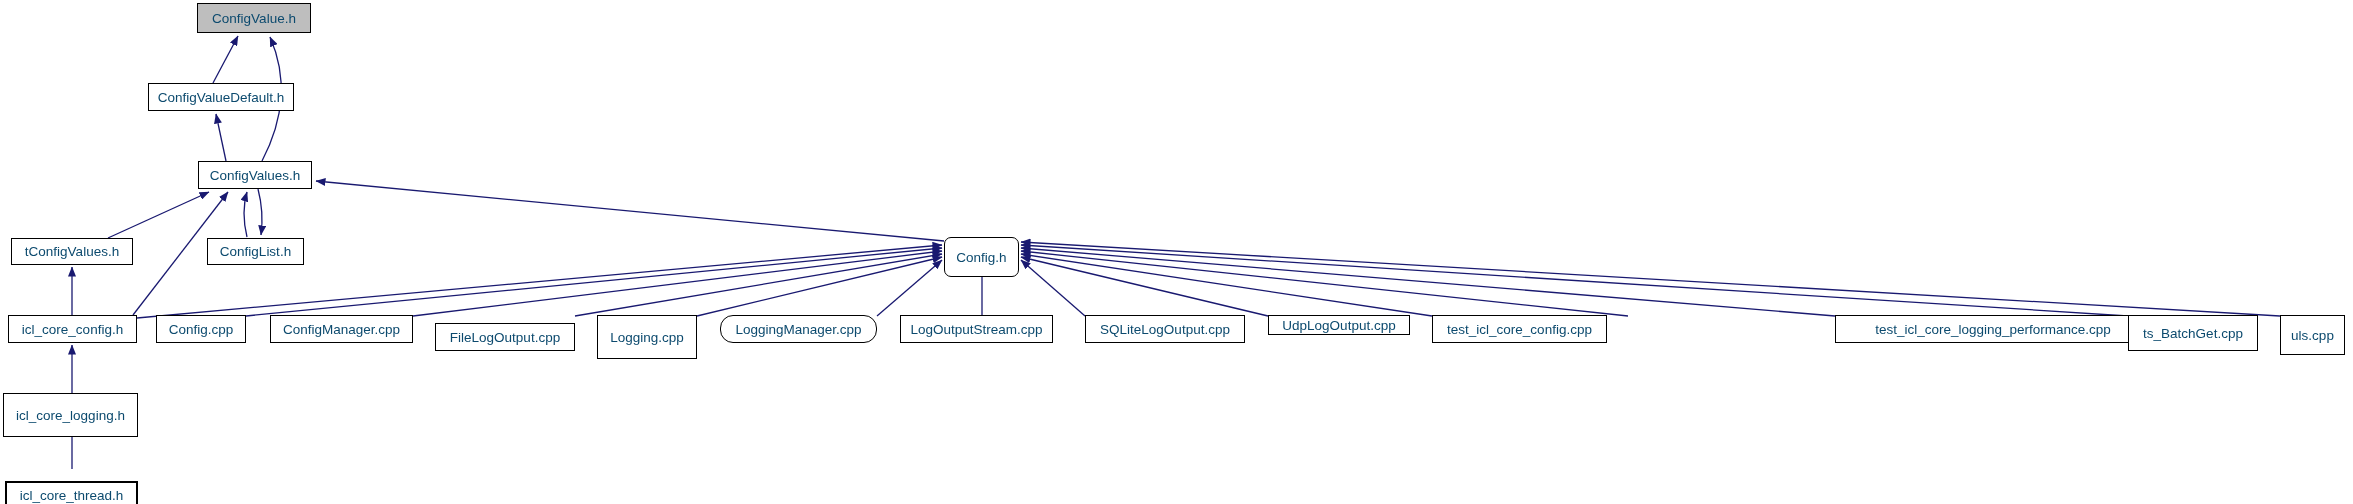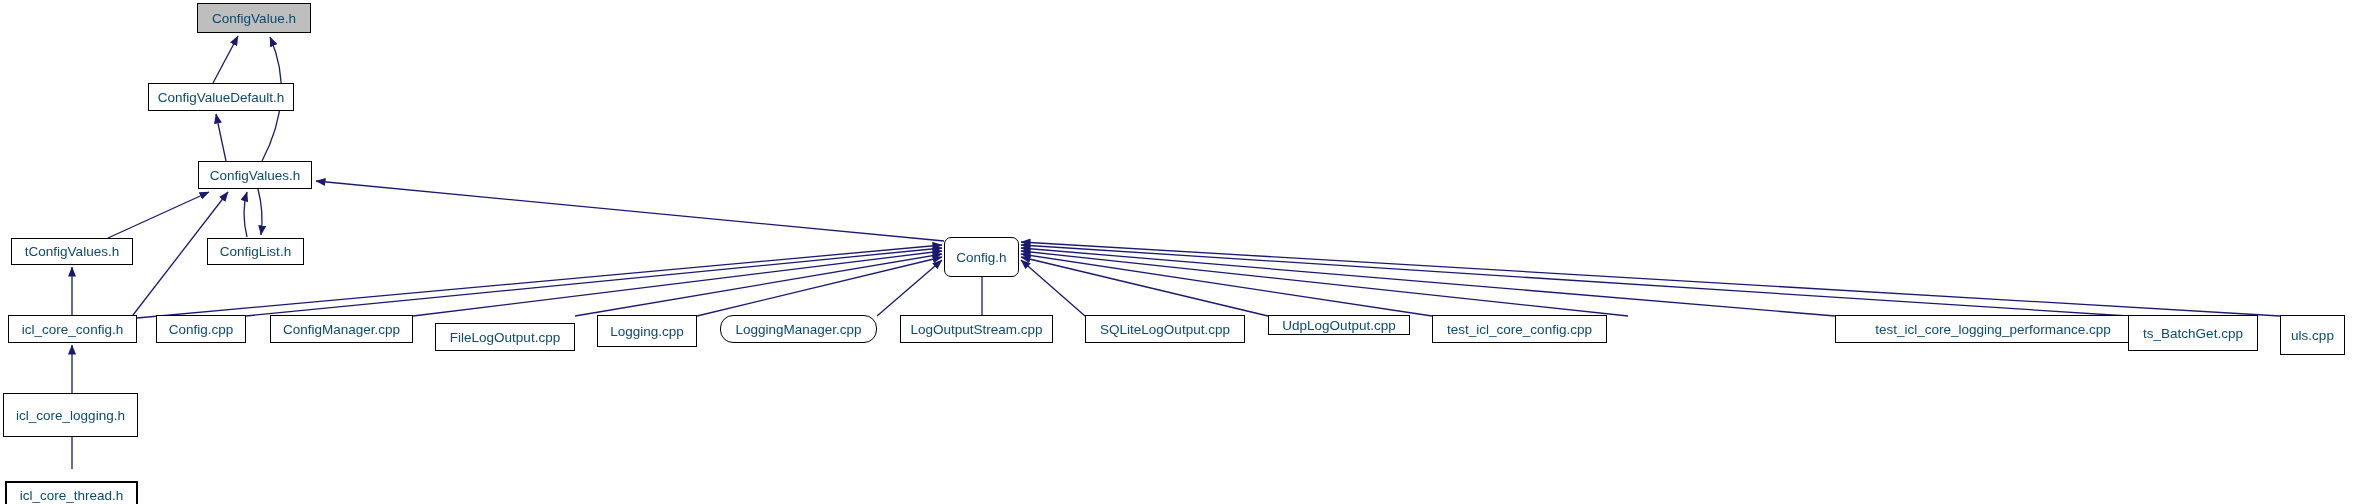--- a/index.html
+++ b/index.html
@@ -78,21 +78,21 @@
   <div class="node" style="left:944px;top:237px;width:75px;height:40px;border-radius:7px;">Config.h</div>
 
   <div class="node" style="left:8px;top:315px;width:129px;height:28px;">icl_core_config.h</div>
 
   <div class="node" style="left:156px;top:315px;width:90px;height:28px;">Config.cpp</div>
 
   <div class="node" style="left:270px;top:315px;width:143px;height:28px;">ConfigManager.cpp</div>
 
   <div class="node" style="left:435px;top:315px;width:140px;height:28px;margin-top:8px;">FileLogOutput.cpp</div>
 
-  <div class="node" style="left:597px;top:315px;width:100px;height:32px;">Logging.cpp</div>
+  <div class="node" style="left:597px;top:315px;width:100px;height:44px;">Logging.cpp</div>
 
   <div class="node" style="left:720px;top:315px;width:157px;height:28px;border-radius:13px;">LoggingManager.cpp</div>
 
   <div class="node" style="left:900px;top:315px;width:153px;height:28px;">LogOutputStream.cpp</div>
 
   <div class="node" style="left:1085px;top:315px;width:160px;height:28px;">SQLiteLogOutput.cpp</div>
 
   <div class="node" style="left:1268px;top:315px;width:142px;height:20px;">UdpLogOutput.cpp</div>
 
   <div class="node" style="left:1432px;top:315px;width:175px;height:28px;">test_icl_core_config.cpp</div>

